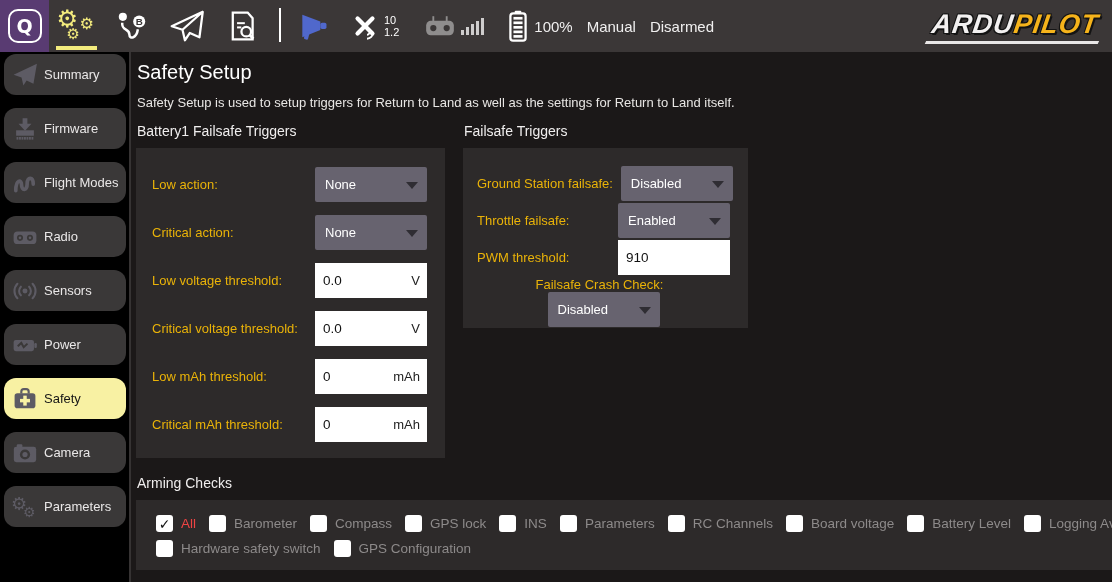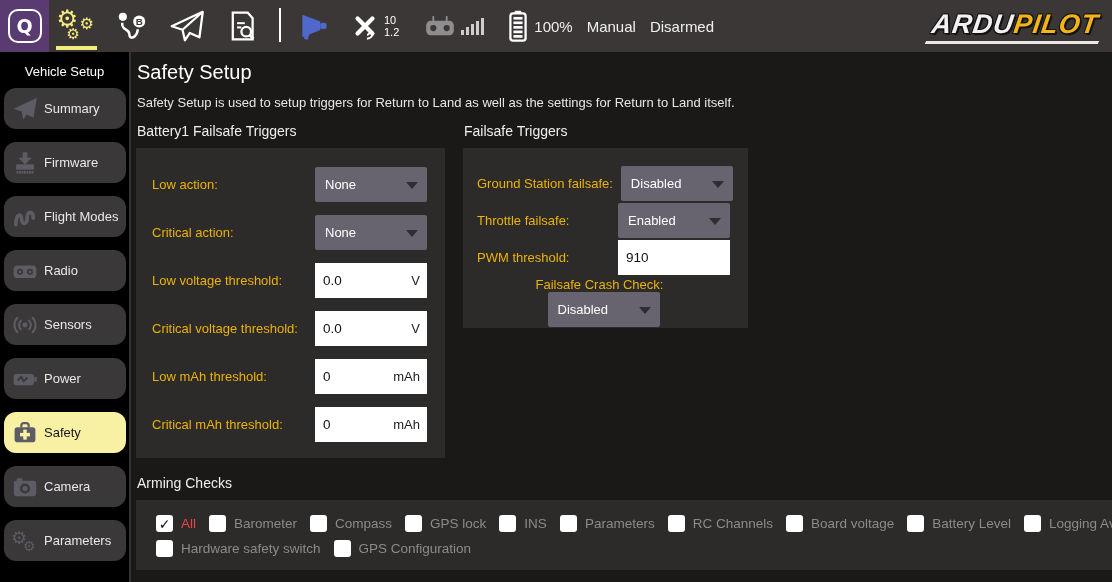--- a/index.html
+++ b/index.html
@@ -177,21 +177,20 @@
       <span class="status-text">Manual</span>
       <span class="status-text">Disarmed</span>
     </div>
     <div class="ardu-logo">
       <span class="ardu">ARDU</span><span class="pilot">PILOT</span>
     </div>
   </header>
 
   <div class="frame">
     <aside class="sidebar">
-      <div class="side-header">Vehicle Setup</div>
       <div id="side-items">
           <div class="side-btn">
             <span class="s-icon">
               <svg width="28" height="26" viewBox="0 0 24 24" fill="#5d5b64">
                 <path d="M23 1.5 L1.5 11.8 l7.3 2.4 1.7 7.6 3-4.7 6.3 2.9 Z"></path>
               </svg>
             </span>
             <span class="s-label">Summary</span>
           </div>
           <div class="side-btn">

